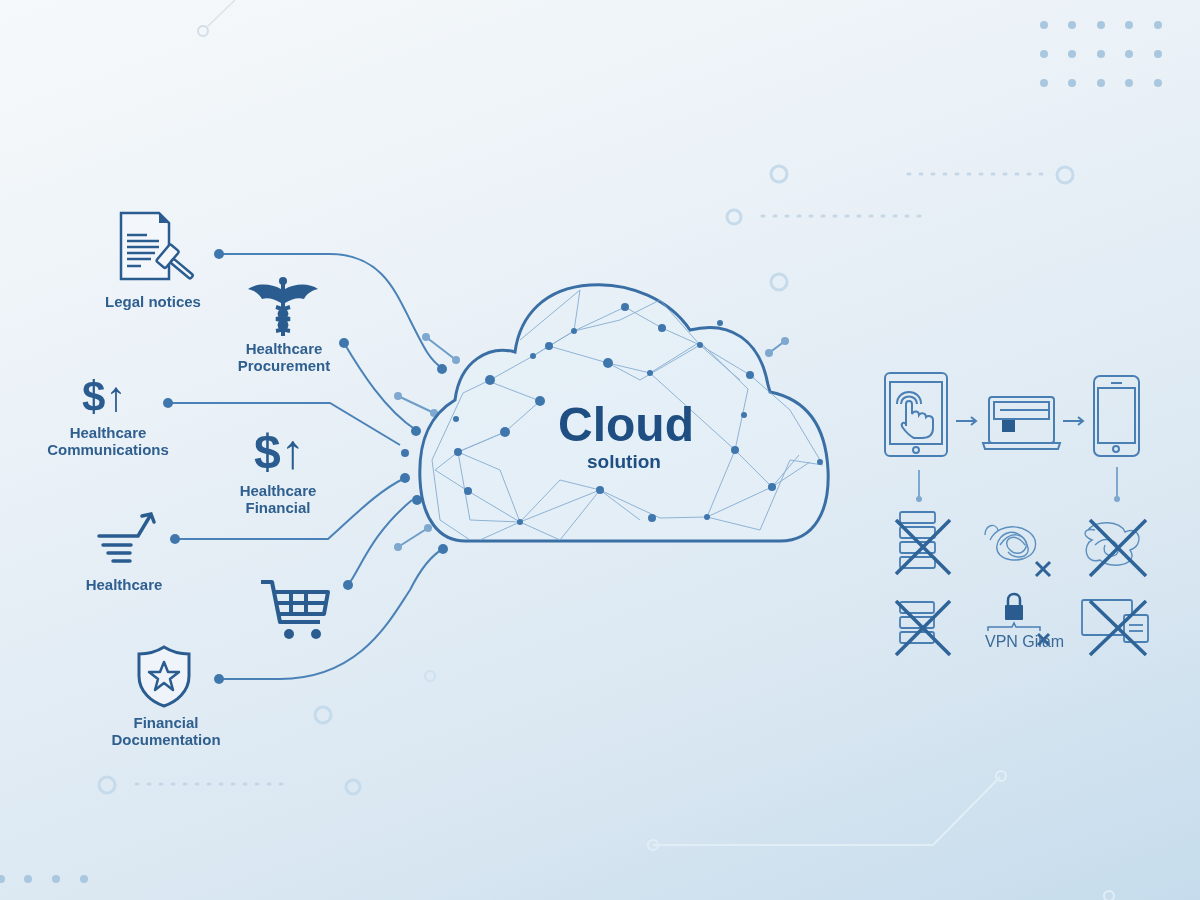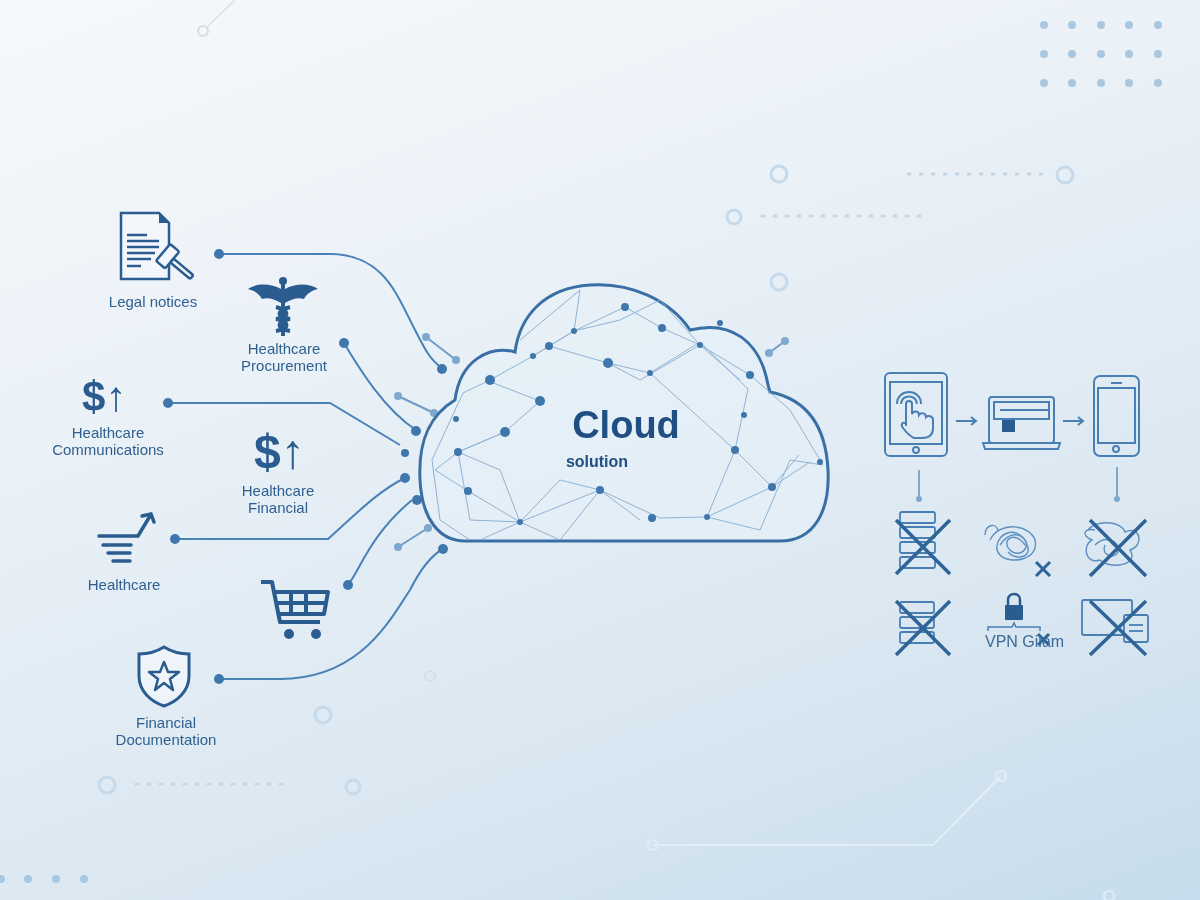--- a/index.html
+++ b/index.html
@@ -4,29 +4,29 @@
 <style>
   html, body { margin: 0; padding: 0; }
   body {
     width: 1200px; height: 900px; overflow: hidden; position: relative;
     font-family: "Liberation Sans", "DejaVu Sans", sans-serif;
     background: linear-gradient(160deg, #f6f9fb 0%, #eaf1f7 35%, #dbe8f2 70%, #c6dcec 100%);
   }
   .layer { position: absolute; left: 0; top: 0; width: 1200px; height: 900px; }
   .label {
     position: absolute; color: #2f5f8f; font-size: 15px; line-height: 17px;
-    text-align: center; white-space: nowrap; transform: translateX(-50%);
+    text-align: center; white-space: nowrap; transform: translateX(-50%); font-weight: bold;
   }
   .cloud-title {
     position: absolute; left: 626px; top: 403px; transform: translateX(-50%);
-    color: #1f4f82; font-size: 38px; font-weight: bold; line-height: 44px;
+    color: #1f4f82; font-size: 48px; font-weight: bold; line-height: 44px;
   }
   .cloud-sub {
-    position: absolute; left: 597px; top: 448px; transform: translateX(-50%);
-    color: #1f4f82; font-size: 16px; font-weight: bold; line-height: 28px;
+    position: absolute; left: 624px; top: 448px; transform: translateX(-50%);
+    color: #1f4f82; font-size: 19px; font-weight: bold; line-height: 28px;
   }
   .vpn-label {
     position: absolute; left: 985px; top: 633px; font-size: 16px; color: #3a6a98;
   }
   .icon-glyph {
     position: absolute; color: #2a5c90; font-weight: bold; line-height: 1;
   }
 </style>
 </head>
 <body>

